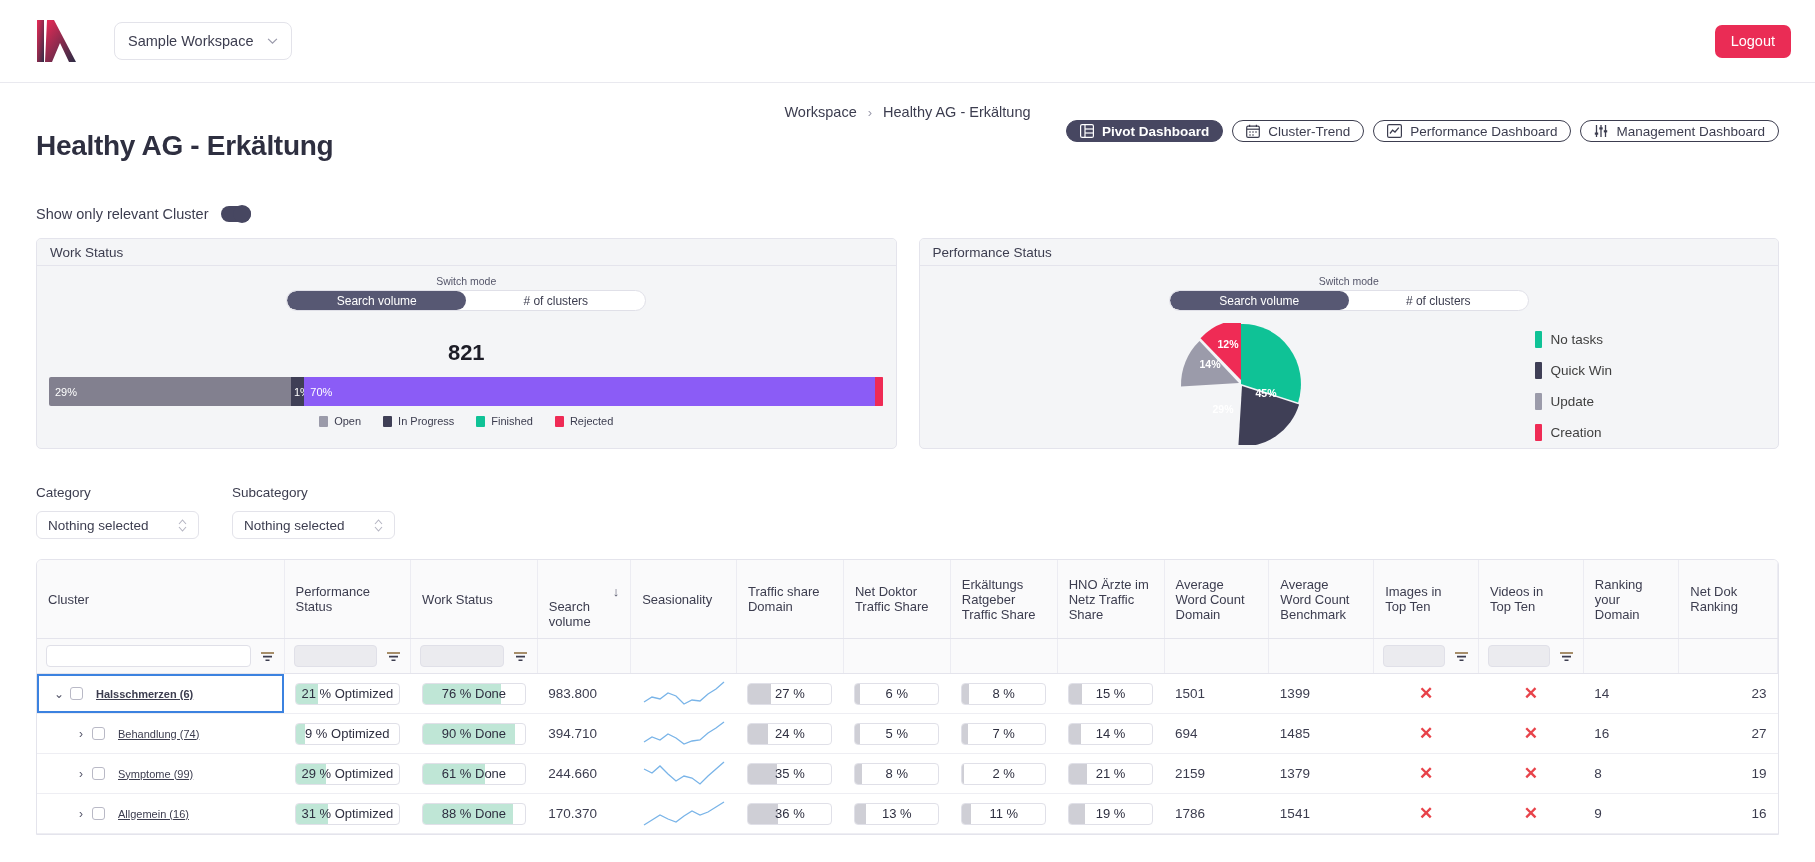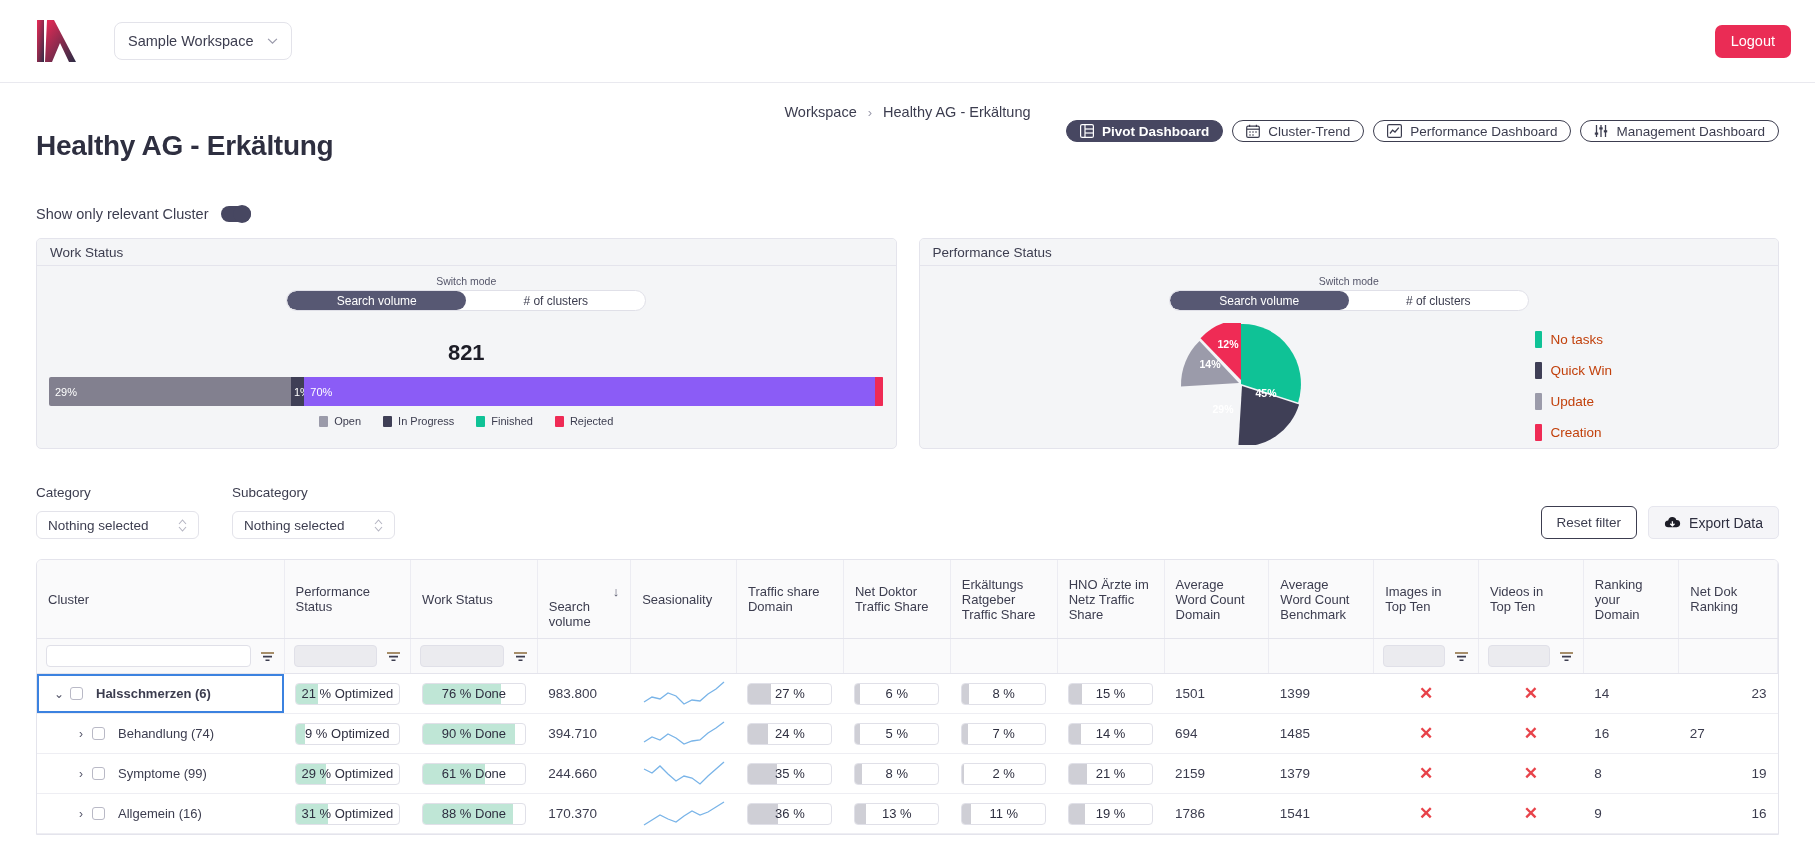--- a/index.html
+++ b/index.html
@@ -68,21 +68,21 @@
   .bignum { text-align:center; font-size:22px; font-weight:bold; color:#1d1d27; margin-top:29px; }
   .stack { margin:11px 12px 0; height:29px; display:flex; border-radius:2px; overflow:hidden; }
   .stack span { display:flex; align-items:center; color:#fff; font-size:11px; padding-left:6px; overflow:hidden; }
   .legend { display:flex; justify-content:center; gap:22px; margin-top:9px; }
   .legend .it { display:flex; align-items:center; gap:6px; font-size:11px; color:#3c3d4f; }
   .sw { width:9px; height:11px; border-radius:1px; }
   
   .pie-wrap { position:relative; height:136px; margin-top:14px; }
   .pie { position:absolute; left:255px; top:-2px; }
   .pie-legend { position:absolute; left:615px; top:6px; display:flex; flex-direction:column; gap:14px; }
-  .pie-legend .it { display:flex; align-items:center; gap:9px; font-size:13.5px; color:#c2410c; }
+  .pie-legend .it { display:flex; align-items:center; gap:9px; font-size:13.5px; color:#404040; }
   .pie-legend .sw { width:7px; height:17px; border-radius:1px; }
   .pielab { font-size:10.5px; fill:#fff; font-weight:bold; font-family:"Liberation Sans",sans-serif; }
   
   .filters { display:flex; align-items:flex-end; margin-top:36px; }
   .fgroup { margin-right:33px; }
   .fgroup label { display:block; font-size:13.5px; color:#3c3d4f; margin-bottom:11px; }
   .selbox {
     width:163px; height:28px; border:1px solid #e3e3ea; border-radius:6px; background:#fff;
     display:flex; align-items:center; justify-content:space-between; padding:0 11px;
     font-size:13.5px; color:#3c3d4f; cursor:pointer;
@@ -117,21 +117,21 @@
   tbody td {
     border-bottom:1px solid #eeeef3; padding:6px 11px; font-size:13.5px; color:#3c3d4f;
     height:30px; vertical-align:middle;
   }
   tbody td.num { text-align:left; }
   tbody td.center { text-align:center; }
   .cl-cell { display:flex; align-items:center; gap:0; }
   .caret { width:22px; text-align:center; color:#55566a; font-size:12px; cursor:pointer; }
   .cbox { width:13px; height:13px; border:1px solid #b9b9c6; border-radius:3px; background:#fff;
           margin-right:13px; cursor:pointer; flex:0 0 auto; }
-  .cl-name { font-size:13px; }
+  .cl-name { font-size:11px;text-decoration:underline; }
   .cl-name.lvl0 { font-weight:bold; }
   .row-sel td:first-child { box-shadow: inset 0 0 0 2px #3b82e0; }
   .pill {
     display:flex; align-items:center; justify-content:center; position:relative;
     height:22px; border:1px solid #e0e0e8; border-radius:4px; background:#fff;
     overflow:hidden; font-size:13px; color:#2e2f40;
   }
   .pill .fill { position:absolute; left:0; top:0; bottom:0; background:#bfe6d6; }
   .pill .txt { position:relative; z-index:2; }
   .pill.gray .fill { background:#cfcfd6; }
@@ -327,30 +327,20 @@
     </div>
     <div class="fgroup">
       <label>Subcategory</label>
       <div class="selbox">
         <span>Nothing selected</span>
         <svg width="9" height="13" viewBox="0 0 9 13">
           <path d="M1 5 L4.5 1 L8 5" fill="none" stroke="#b5b5c2" stroke-width="1.1"></path>
           <path d="M1 8 L4.5 12 L8 8" fill="none" stroke="#b5b5c2" stroke-width="1.1"></path>
         </svg>
       </div>
-    </div>
-    <div class="fbtns">
-      <button class="reset-btn">Reset filter</button>
-      <button class="export-btn">
-        <svg width="17" height="13" viewBox="0 0 17 13">
-          <path d="M4.4 11.2 a3.4 3.4 0 0 1 -.2 -6.8 A4.2 4.2 0 0 1 12.3 3.9 a3.6 3.6 0 0 1 .4 7.3 Z" fill="#1d1d27"></path>
-          <path d="M8.4 5.2 v4.3 M6.3 7.7 L8.4 9.9 L10.5 7.7" stroke="#fff" stroke-width="1.3" fill="none"></path>
-        </svg>
-        <span>Export Data</span>
-      </button>
     </div>
   </div>
 
   <div class="tbl-wrap">
     <table>
       <colgroup>
         <col style="width:238px">
           <col style="width:122px">
           <col style="width:122px">
           <col style="width:90px">
@@ -573,21 +563,21 @@
               <div class="pill gray">
                 <div class="fill" style="width:14%"></div>
                 <div class="txt">14 %</div>
               </div>
             </td>
     <td class="num">694</td>
     <td class="num">1485</td>
     <td class="center"><span class="xmark">✕</span></td>
     <td class="center"><span class="xmark">✕</span></td>
     <td class="num">16</td>
-    <td class="num" style="text-align:left">27</td>
+    <td class="num" style="text-align:right">27</td>
           </tr>
           <tr>
             <td>
       <div class="cl-cell" style="padding-left:22px">
         <span class="caret">›</span>
         <span class="cbox"></span>
         <span class="cl-name ">Symptome (99)</span>
       </div>
             </td>
     <td>

